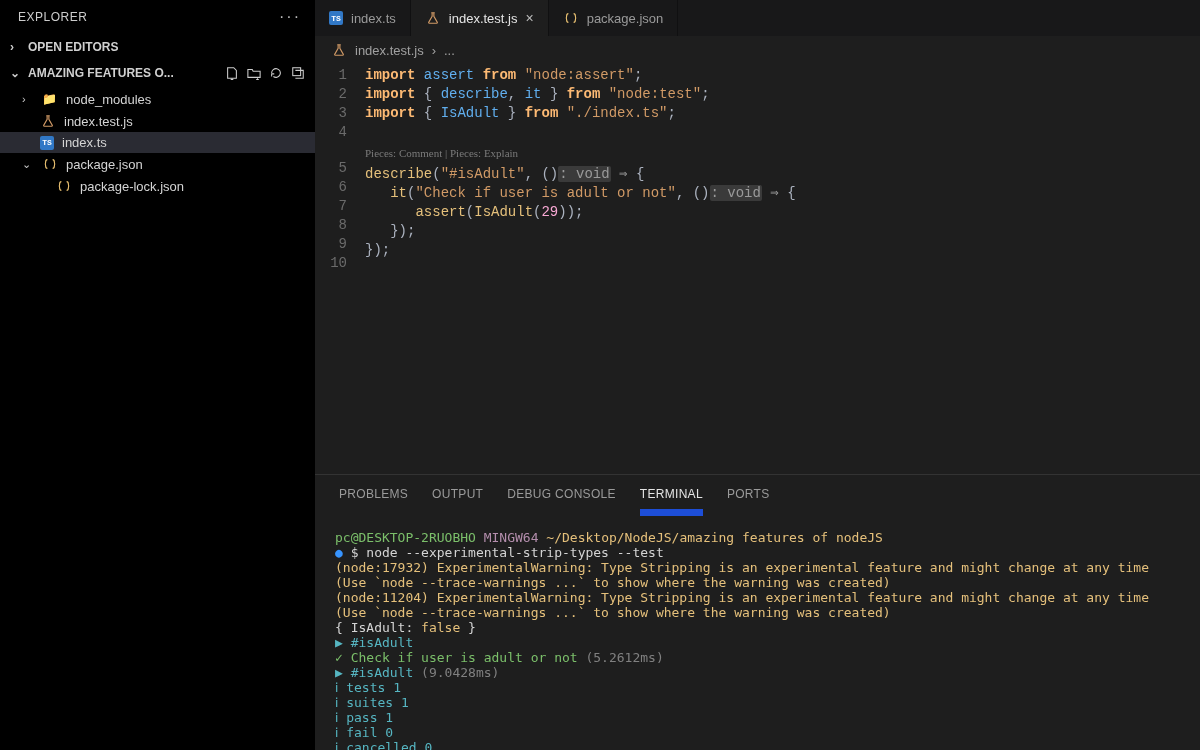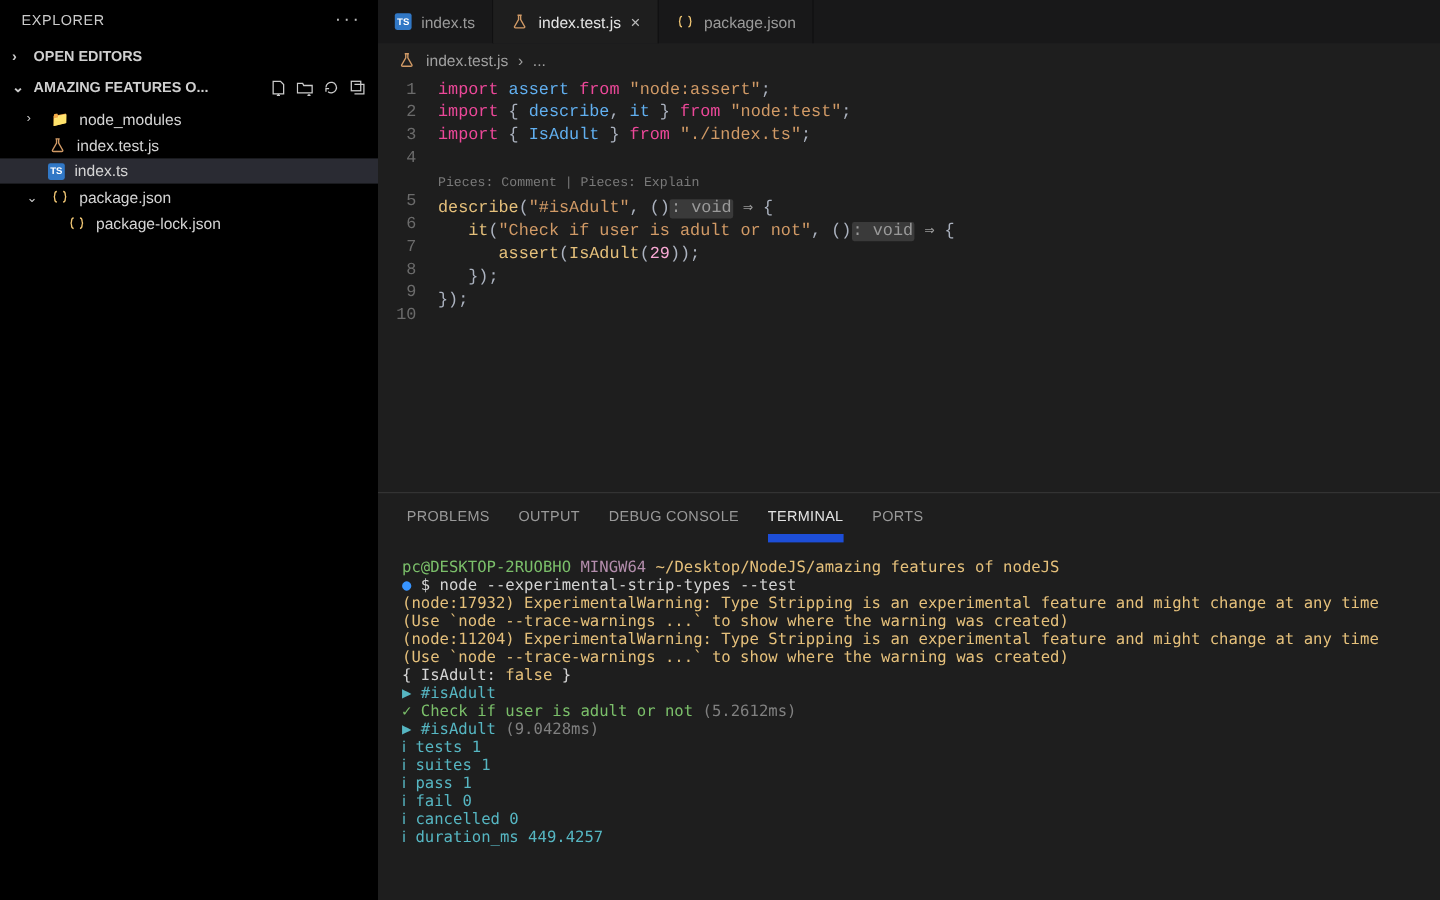--- a/index.html
+++ b/index.html
@@ -21,47 +21,47 @@
   .sb-actions { display: flex; gap: 8px; color: #cccccc; }
   .sb-actions span { cursor: pointer; }
   .tree { padding: 2px 0; }
   .tree-item { display: flex; align-items: center; gap: 8px; padding: 3px 10px 3px 22px; cursor: pointer; }
   .tree-item.nested { padding-left: 40px; }
   .tree-item.more { padding-left: 56px; }
   .tree-item.active { background: #2a2b33; }
   .tree-item .chev { width: 12px; color: #cccccc; font-size: 11px; }
   .ico { width: 16px; height: 16px; display: inline-flex; align-items: center; justify-content: center; font-size: 12px; }
   .ico-folder { color: #3ba55c; }
-  .ico-ts { background: #3178c6; color: #fff; font-size: 8px; font-weight: 700; width: 14px; height: 14px; border-radius: 2px; }
+  .ico-ts { background: #3178c6; color: #fff; font-size: 8px; font-weight: 700; width: 14px; height: 14px; border-radius: 2px; font-family: Liberation Mono, monospace; }
   .ico-flask { color: #d19a66; }
   .ico-json { color: #f0c674; }
   .file-label { color: #d4d4d4; }
   
   .main { flex: 1; display: flex; flex-direction: column; background: #1e1e1e; }
   .tabs { display: flex; background: #181819; height: 36px; align-items: stretch; }
   .tab { display: flex; align-items: center; gap: 8px; padding: 0 14px; font-size: 13px; color: #9a9a9a; cursor: pointer; border-right: 1px solid #101011; }
   .tab.active { background: #1e1e1e; color: #e4e4e4; }
   .tab .close { font-size: 14px; color: #bbb; cursor: pointer; }
   .crumbs { display: flex; align-items: center; gap: 8px; padding: 6px 16px; color: #a0a0a0; font-size: 13px; }
   .editor { flex: 1; display: flex; font-family: Consolas, "Courier New", monospace; font-size: 14px; line-height: 19px; padding-top: 2px; overflow: hidden; }
   .gutter { width: 50px; text-align: right; color: #6b6b6b; padding-right: 18px; user-select: none; }
   .gutter div { height: 19px; }
   .code { flex: 1; position: relative; }
   .code-line { height: 19px; white-space: pre; color: #e4e4e4; }
-  .hint { color: #7a7a7a; font-size: 11px; padding: 2px 0 2px 0; font-family: Liberation Mono, monospace; }
-  .kw { color: #ec4899; }
+  .hint { color: #7a7a7a; font-size: 11px; padding: 2px 0 2px 0; font-family: Liberation Serif, serif; }
+  .kw { color: #fdba74; font-weight: bold; }
   .fn { color: #e5c07b; }
   .id { color: #61afef; }
   .str { color: #d19a66; }
   .num { color: #f9a8d4; }
   .pn { color: #abb2bf; }
   .tyhint { background: #3a3a3a; color: #9a9a9a; padding: 0 1px; border-radius: 2px; }
   .arrow { color: #9a9a9a; }
   
-  .panel { height: 340px; border-top: 1px solid #333; background: #1e1e1e; display: flex; flex-direction: column; }
+  .panel { height: 276px; border-top: 1px solid #333; background: #1e1e1e; display: flex; flex-direction: column; }
   .panel-tabs { display: flex; gap: 24px; padding: 8px 24px 0 24px; font-size: 12px; letter-spacing: .3px; }
   .ptab { color: #9a9a9a; padding: 4px 0 8px 0; cursor: pointer; }
   .ptab.active { color: #e4e4e4; border-bottom: 7px solid #1d4ed8; }
   .term { flex: 1; padding: 14px 20px 8px 20px; font-family: Consolas, monospace; font-size: 13px; line-height: 15px; overflow: hidden; }
   .t-green { color: #7bbf6a; }
   .t-purple { color: #b48ead; }
   .t-cyan { color: #56b6c2; }
   .t-orange { color: #e5c07b; }
   .t-dim { color: #808080; }
   .t-white { color: #d4d4d4; }

